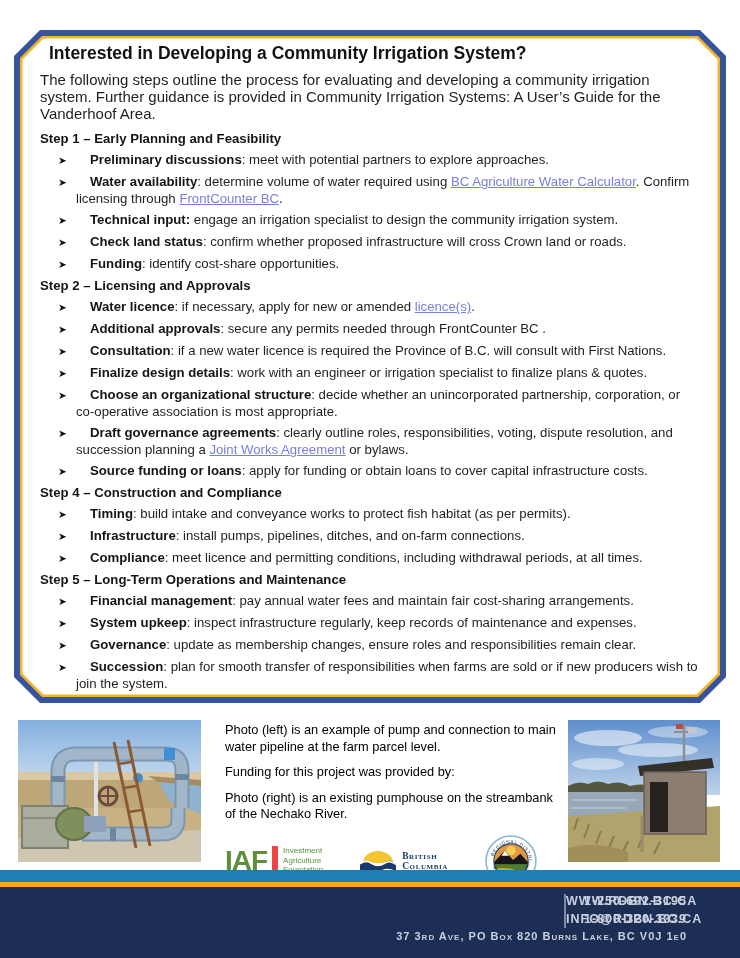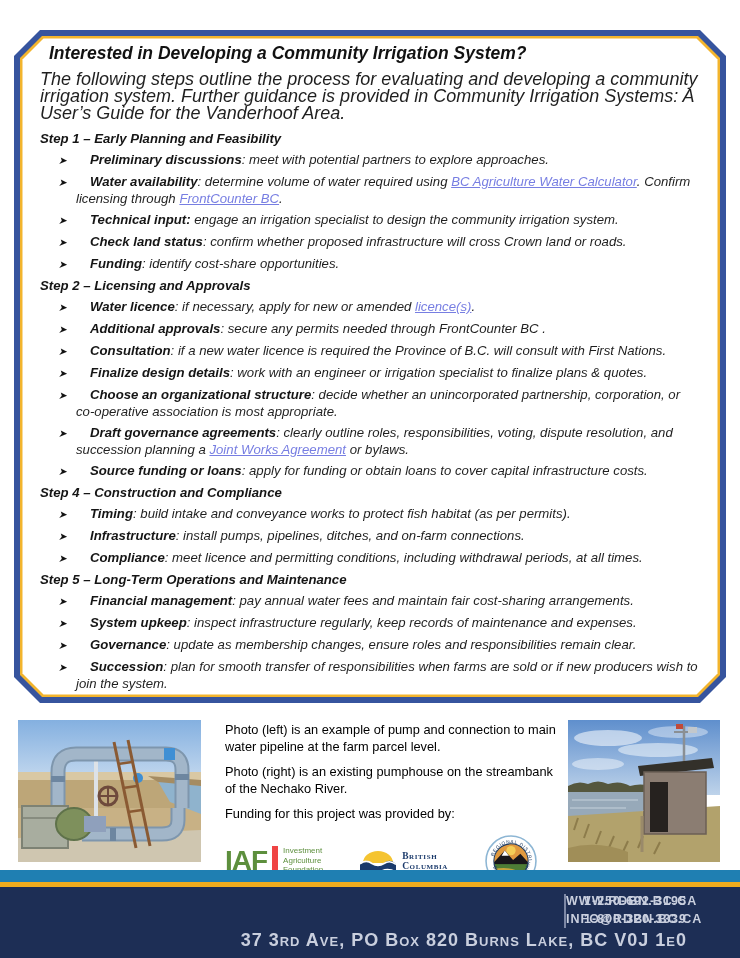--- a/index.html
+++ b/index.html
@@ -1,25 +1,25 @@
 <!DOCTYPE html>
 <html><head>
 <meta charset="utf-8">
 <style>
   html,body{margin:0;padding:0;}
   body{
     width:740px;height:958px;position:relative;background:#ffffff;
     font-family:"Liberation Sans", sans-serif;color:#1a1a1a;overflow:hidden;
   }
   
-  .infobox{position:absolute;left:14px;top:30px;width:712px;height:673px;font-style:italic;}
+  .infobox{position:absolute;left:14px;top:30px;width:712px;height:673px;}
   .frame{position:absolute;left:0;top:0;width:712px;height:673px;}
   .content{position:absolute;left:26px;top:12px;width:662px;}
   .title{font-size:17.5px;font-weight:bold;color:#121212;margin:0 0 7px 9px;line-height:22px;}
-  .intro{font-size:18px;line-height:17px;margin:0 0 8px 0;color:#1f1f1f;}
+  .intro{font-size:15px;line-height:17px;margin:0 0 8px 0;color:#1f1f1f;}
   .step-h{font-size:13.2px;font-weight:bold;line-height:17px;margin:0 0 4px 0;color:#151515;}
   ul.blist{list-style:none;margin:0;padding:0;}
   ul.blist li{display:flex;font-size:13.2px;line-height:17px;margin:0 0 4px 0;color:#1f1f1f;}
   .arr{flex:0 0 18px;margin-left:18px;font-size:10.5px;color:#111;padding-top:1px;}
   .txt{flex:1;}
   .b{font-weight:bold;color:#151515;padding-left:14px;}
   .lnk{color:#777ee2;text-decoration:underline;cursor:pointer;}
   
   .photo{position:absolute;top:720px;height:142px;overflow:hidden;}
   .photo-left{left:18px;width:183px;}
@@ -38,21 +38,21 @@
   .bc-text .l1,.bc-text .l2{font-size:9.5px;letter-spacing:.6px;color:#1b3a6b;line-height:10.5px;}
   .bc-text .l2{border-bottom:2px solid #d9a82d;padding-bottom:1px;}
   
   .stripe-blue{position:absolute;left:0;top:870px;width:740px;height:12px;background:#1f7fb2;}
   .stripe-gold{position:absolute;left:0;top:882px;width:740px;height:5px;background:#efac1e;}
   .footer{position:absolute;left:0;top:887px;width:740px;height:71px;background:#1d2e55;}
   .contact{position:absolute;right:53px;top:7px;display:grid;grid-template-columns:auto 18px auto;row-gap:2px;
            font-weight:bold;font-size:12.5px;letter-spacing:1px;color:#c9cfde;}
   .c-r{text-align:right;}
   .c-div{grid-row:1 / span 2;justify-self:center;width:0;border-left:2px solid #7d88a6;height:34px;}
-  .addr{position:absolute;right:53px;top:43px;font-weight:bold;font-size:18px;letter-spacing:1px;
+  .addr{position:absolute;right:53px;top:43px;font-weight:bold;font-size:11px;letter-spacing:1px;
         color:#c9cfde;font-variant:small-caps;}
   .sc{font-variant:small-caps;}
 </style>
 </head>
 <body>
 
 <div class="infobox">
   <svg class="frame" viewBox="0 0 712 673" aria-hidden="true">
     <path d="M26 0 H686 L712 26 V647 L686 673 H26 L0 647 V26 Z" fill="#36549e"></path>
     <path d="M28 6 H684 L706 28 V645 L684 667 H28 L6 645 V28 Z" fill="#f2b42d"></path>
@@ -195,22 +195,22 @@
     <line x1="96" y1="22" x2="118" y2="128" stroke="#8a5a33" stroke-width="3"></line>
     <line x1="110" y1="20" x2="132" y2="126" stroke="#8a5a33" stroke-width="3"></line>
     <line x1="100" y1="44" x2="114" y2="42" stroke="#8a5a33" stroke-width="2.5"></line>
     <line x1="105" y1="68" x2="119" y2="66" stroke="#8a5a33" stroke-width="2.5"></line>
     <line x1="110" y1="92" x2="124" y2="90" stroke="#8a5a33" stroke-width="2.5"></line>
   </svg>
 </div>
 
 <div class="mid">
   <p class="cap">Photo (left) is an example of pump and connection to main water pipeline at the farm parcel level.</p>
+  <p class="cap">Funding for this project was provided by:</p>
   <p class="cap">Photo (right) is an existing pumphouse on the streambank of the Nechako River.</p>
-  <p class="cap">Funding for this project was provided by:</p>
 
   <div class="funders">
     <div class="iaf">
       <span class="iaf-abbr">IAF</span>
       <span class="iaf-lines">
         <span>Investment</span>
         <span>Agriculture</span>
         <span>Foundation</span>
       </span>
     </div>

